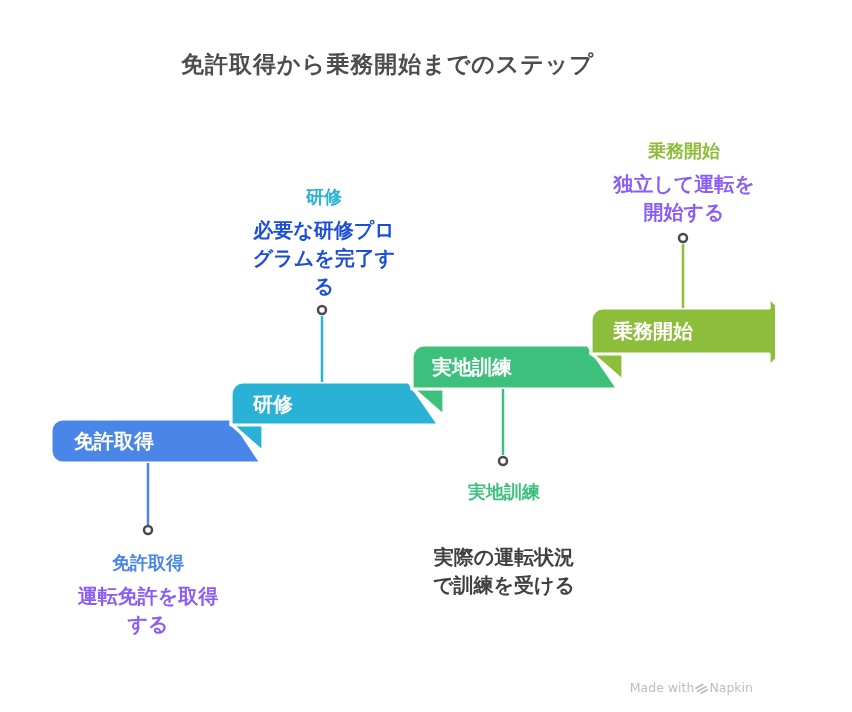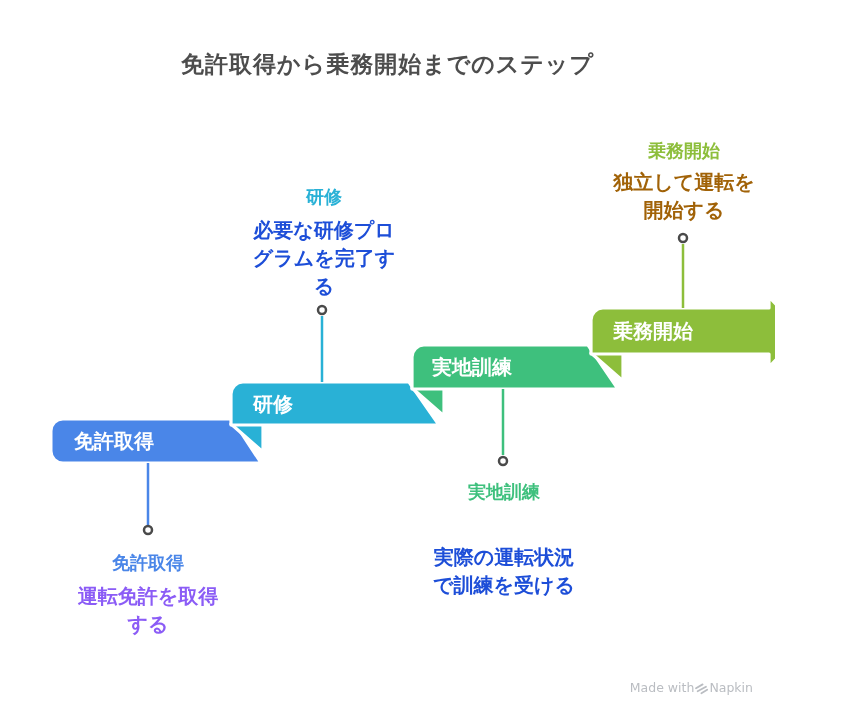--- a/index.html
+++ b/index.html
@@ -93,27 +93,27 @@
 
   <div class="callout" style="left:324px;top:186px">
     <div class="callout-title" style="color: rgb(41, 177, 214);">研修</div>
     <div class="callout-text" style="color: #1d4ed8;">必要な研修プロ
 グラムを完了す
 る</div>
   </div>
 
   <div class="callout" style="left:504px;top:481px">
     <div class="callout-title" style="color: rgb(62, 192, 125);">実地訓練</div>
-    <div class="callout-text" style="color: #1d4ed8; margin-top: 40px;">実際の運転状況
+    <div class="callout-text" style="color: #404040; margin-top: 40px;">実際の運転状況
 で訓練を受ける</div>
   </div>
 
   <div class="callout" style="left:684px;top:140px">
     <div class="callout-title" style="color: rgb(141, 190, 59);">乗務開始</div>
-    <div class="callout-text" style="color: #a16207; font-family: Liberation Mono, monospace;">独立して運転を
+    <div class="callout-text" style="color: #8b5cf6;">独立して運転を
 開始する</div>
   </div>
 
   <div class="watermark" style="color: rgb(186, 189, 194);">
     <span>Made with</span>
     <svg width="15" height="15" viewBox="0 0 15 15" fill="none" stroke="#BABDC2" stroke-width="1.8" stroke-linecap="round">
       <path d="M2 8.2 L8.6 4.4"></path>
       <path d="M3.6 11.2 L12 6.8"></path>
       <path d="M7.4 13.2 L13.2 9.8"></path>
     </svg>

